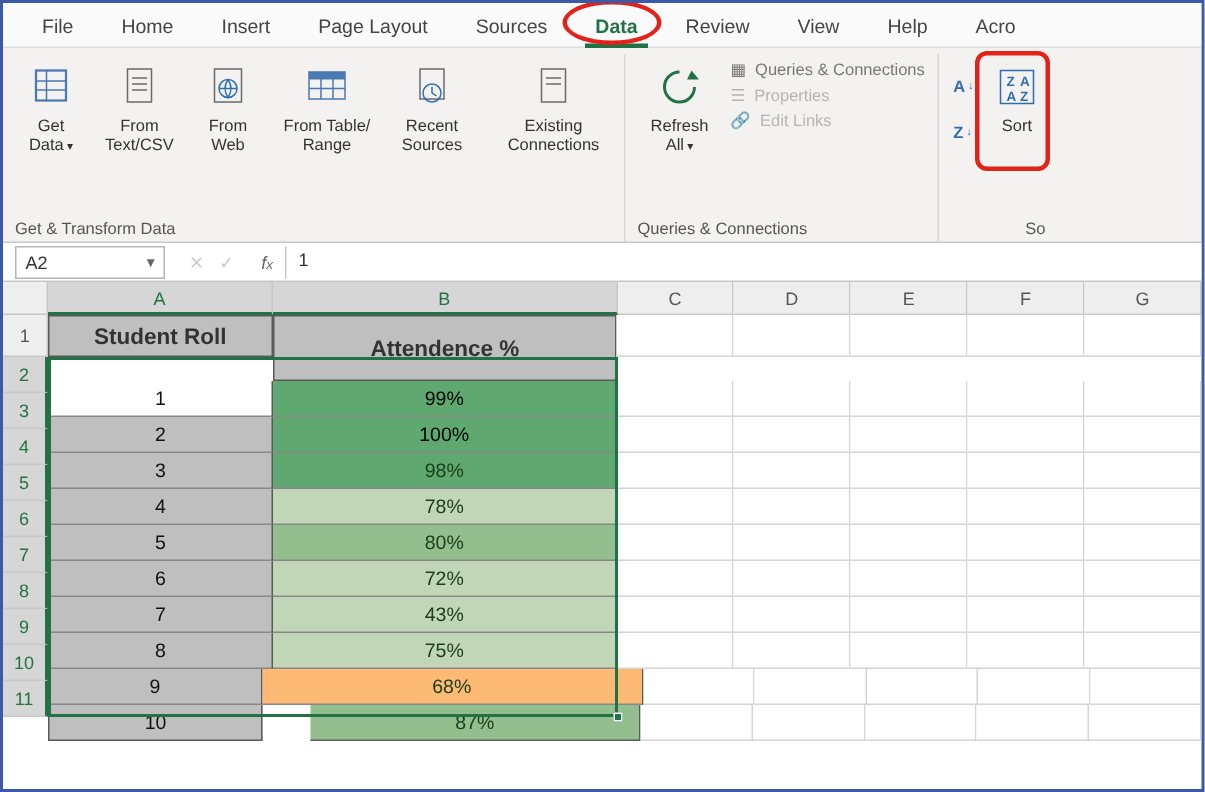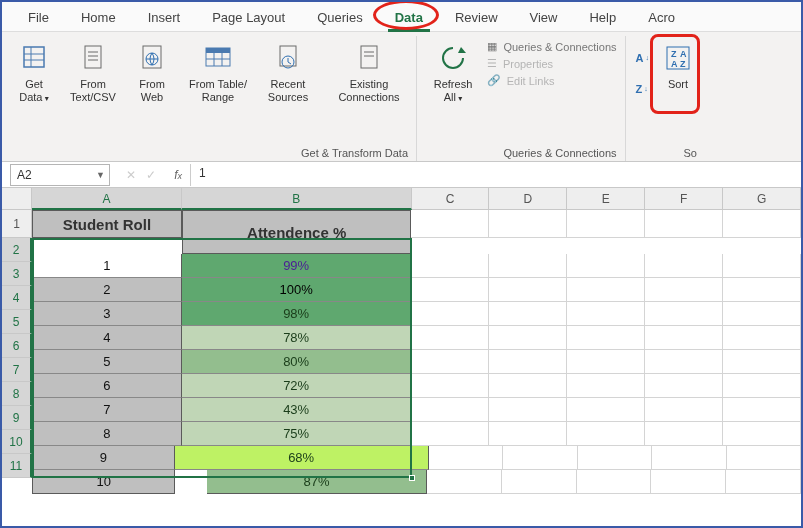--- a/index.html
+++ b/index.html
@@ -60,21 +60,21 @@
   .group {
     display: flex;
     flex-direction: column;
     justify-content: space-between;
     padding: 2px 8px 2px 8px;
     border-right: 1px solid #d8d8d8;
     position: relative;
   }
   .group-row { display: flex; gap: 6px; align-items: flex-start; }
   .group-title {
-    text-align: right;
+    text-align: left;
     font-size: 11px;
     color: #555;
     padding: 2px 0 0 0;
   }
   .rbtn {
     display: flex;
     flex-direction: column;
     align-items: center;
     justify-content: flex-start;
     width: 60px;
@@ -197,21 +197,21 @@
   }
 </style>
 </head>
 <body>
 
 <div class="tabs">
   <div class="tab">File</div>
   <div class="tab">Home</div>
   <div class="tab">Insert</div>
   <div class="tab">Page Layout</div>
-  <div class="tab">Queries</div>
+  <div class="tab">Sources</div>
   <span class="tab-wrap">
     <div class="tab active">Data</div>
     <div class="annot-oval" style="left:-6px; top:-6px; width:66px; height:30px;"></div>
   </span>
   <div class="tab">Review</div>
   <div class="tab">View</div>
   <div class="tab">Help</div>
   <div class="tab">Acro</div>
 </div>
 
@@ -393,21 +393,21 @@
           <div class="cell hdrA" style="width: 150px; height: 28px;">Student Roll</div>
           <div class="cell hdrB" style="width: 230px; height: 44px;">Attendence %</div>
           <div class="cell" style="width: 78px; height: 28px;"></div>
           <div class="cell" style="width: 78px; height: 28px;"></div>
           <div class="cell" style="width: 78px; height: 28px;"></div>
           <div class="cell" style="width: 78px; height: 28px;"></div>
           <div class="cell" style="width: 78px; height: 28px;"></div>
         </div>
         <div class="gridrow">
           <div class="cell colA active" style="width: 150px; height: 24px;">1</div>
-          <div class="cell colB" style="width: 230px; height: 24px; background: rgb(95, 168, 111); color: #4c1d95;">99%</div>
+          <div class="cell colB" style="width: 230px; height: 24px; background: rgb(95, 168, 111); color: #000000;">99%</div>
           <div class="cell" style="width: 78px; height: 24px;"></div>
           <div class="cell" style="width: 78px; height: 24px;"></div>
           <div class="cell" style="width: 78px; height: 24px;"></div>
           <div class="cell" style="width: 78px; height: 24px;"></div>
           <div class="cell" style="width: 78px; height: 24px;"></div>
         </div>
         <div class="gridrow">
           <div class="cell colA" style="width: 150px; height: 24px;">2</div>
           <div class="cell colB" style="width: 230px; height: 24px; background: rgb(95, 168, 111); color: #000000;">100%</div>
           <div class="cell" style="width: 78px; height: 24px;"></div>
@@ -465,21 +465,21 @@
           <div class="cell colA" style="width: 150px; height: 24px;">8</div>
           <div class="cell colB" style="width: 230px; height: 24px; background: rgb(192, 214, 182); color: rgb(26, 61, 26);">75%</div>
           <div class="cell" style="width: 78px; height: 24px;"></div>
           <div class="cell" style="width: 78px; height: 24px;"></div>
           <div class="cell" style="width: 78px; height: 24px;"></div>
           <div class="cell" style="width: 78px; height: 24px;"></div>
           <div class="cell" style="width: 78px; height: 24px;"></div>
         </div>
         <div class="gridrow">
           <div class="cell colA" style="width: 150px; height: 24px;">9</div>
-          <div class="cell colB" style="width: 268px; height: 24px; background: #bef264; color: rgb(26, 61, 26);">68%</div>
+          <div class="cell colB" style="width: 268px; height: 24px; background: #fdba74; color: rgb(26, 61, 26);">68%</div>
           <div class="cell" style="width: 78px; height: 24px;"></div>
           <div class="cell" style="width: 78px; height: 24px;"></div>
           <div class="cell" style="width: 78px; height: 24px;"></div>
           <div class="cell" style="width: 78px; height: 24px;"></div>
           <div class="cell" style="width: 78px; height: 24px;"></div>
         </div>
         <div class="gridrow">
           <div class="cell colA" style="width: 150px; height: 24px; border-bottom: 1px solid rgb(90, 90, 90);">10</div>
           <div class="cell colB" style="width: 230px; height: 24px; background: rgb(147, 190, 142); color: rgb(26, 61, 26); border-bottom: 1px solid rgb(90, 90, 90); margin-left: 32px;">87%</div>
           <div class="cell" style="width: 78px; height: 24px;"></div>

